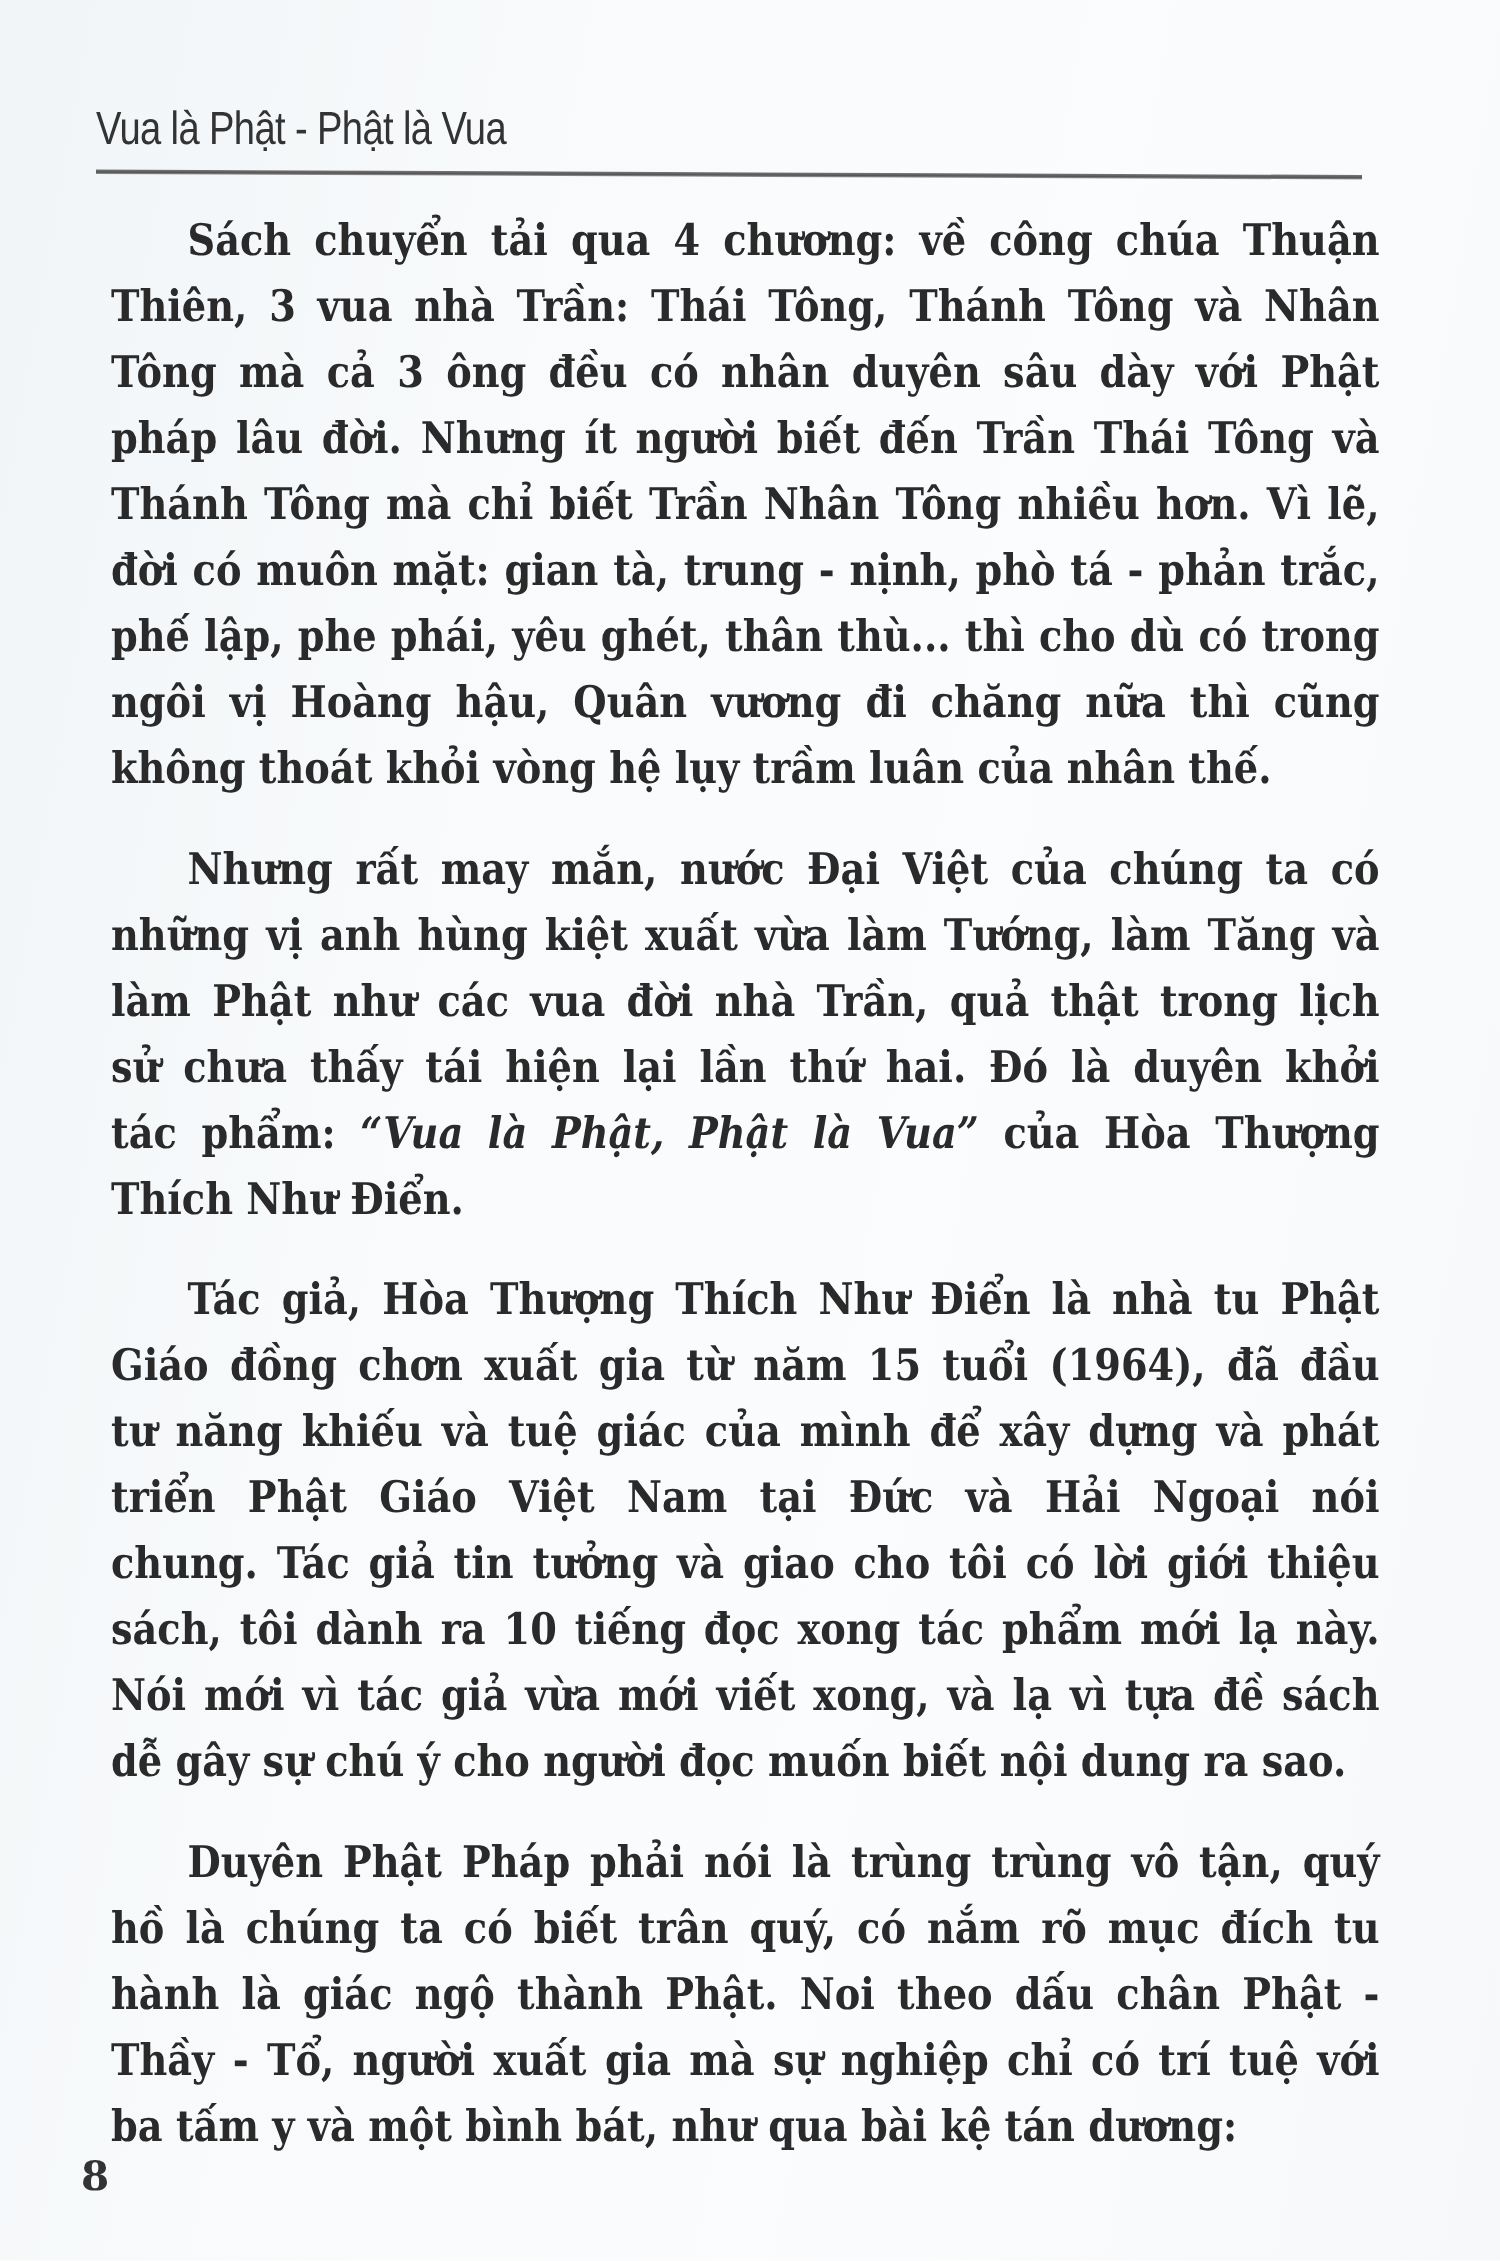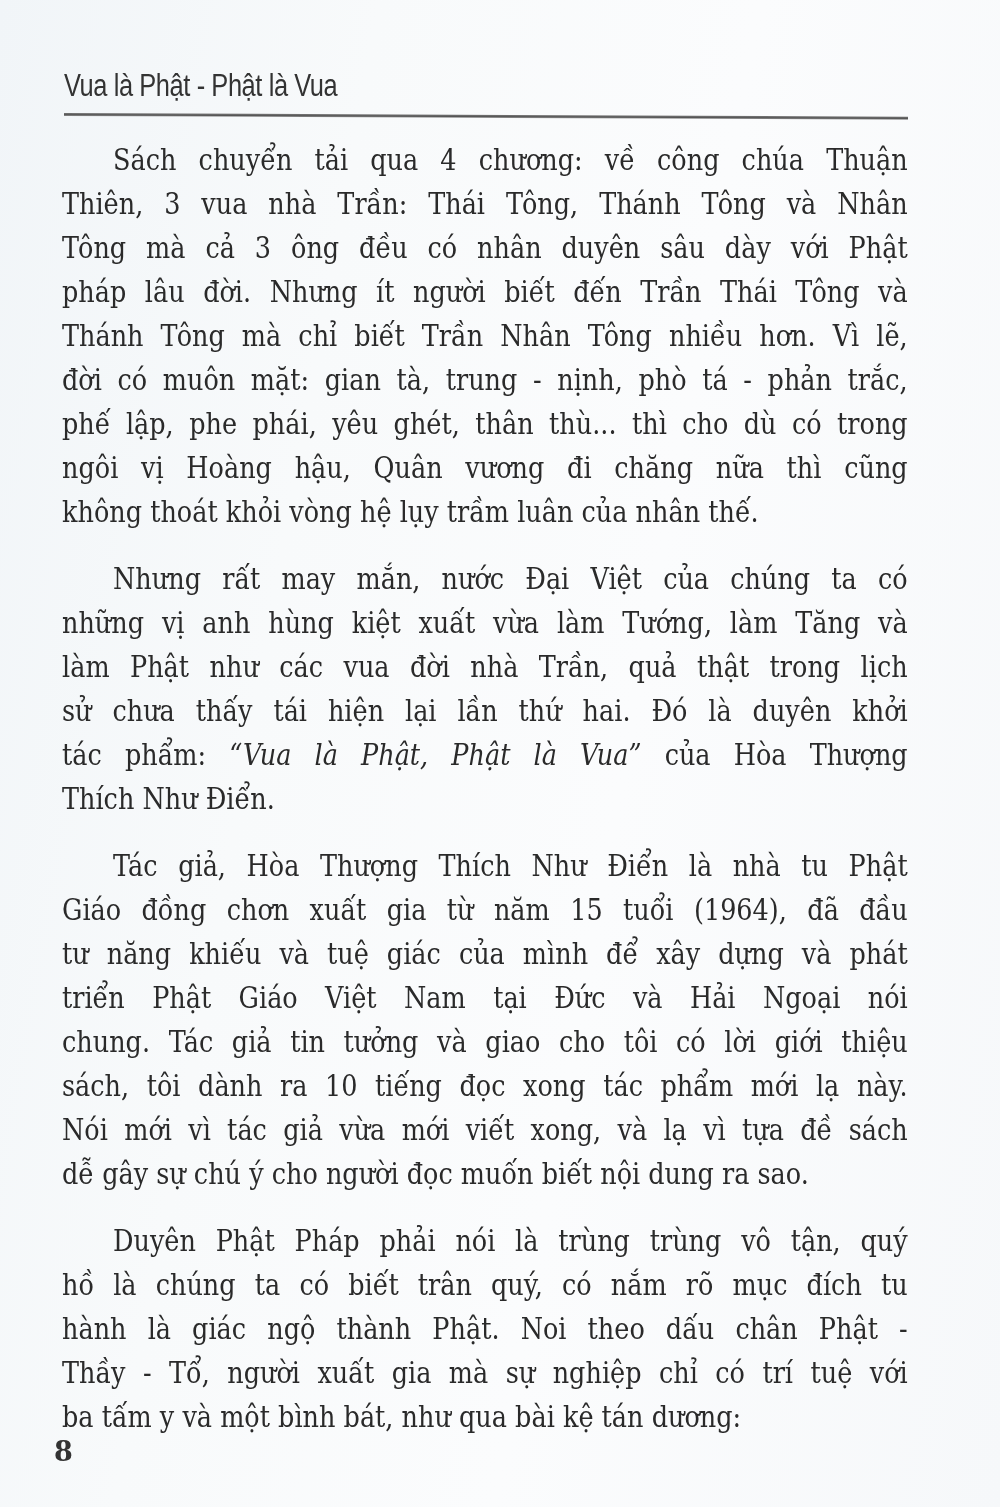--- a/index.html
+++ b/index.html
@@ -37,21 +37,22 @@
       transform: rotate(0.25deg);
       transform-origin: left center;
     }
     .body-text {
       position: absolute;
       left: 62px;
       top: 138px;
       width: 846px;
     }
     .para {
-      margin: 0 0 23px 0;
+      margin: 0 0 23px 12px;
+      font-weight: bold;
     }
     .line {
       display: block;
       height: 44px;
       line-height: 44px;
       font-size: 29px;
       white-space: nowrap;
       text-align: justify;
       text-align-last: justify;
       transform: scaleX(0.88);

